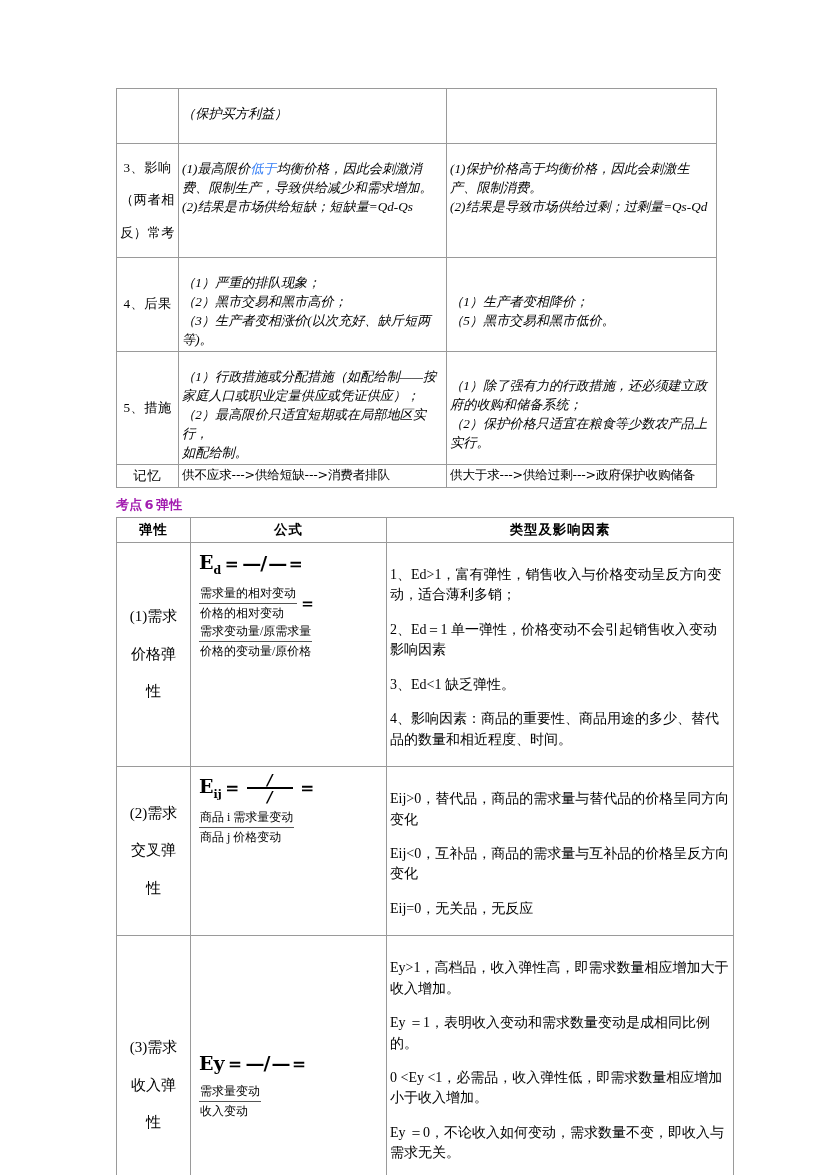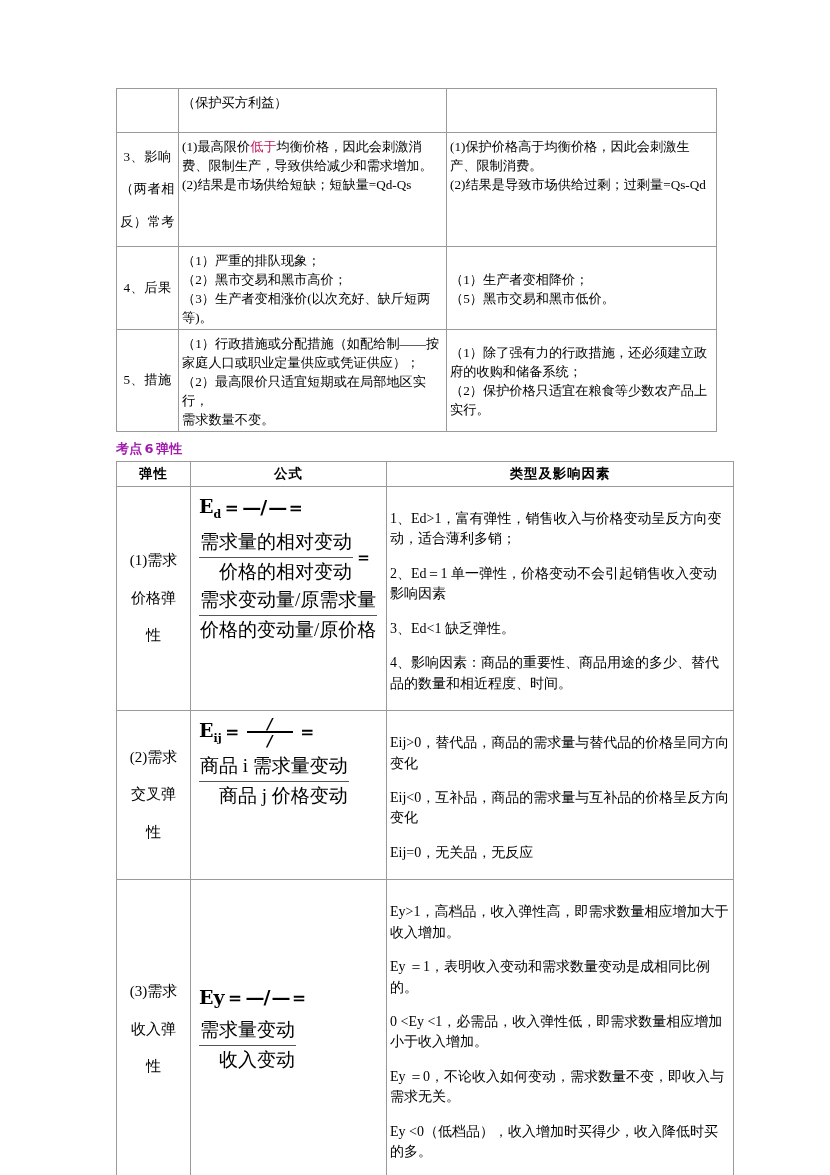--- a/index.html
+++ b/index.html
@@ -43,29 +43,29 @@
     padding: 1px 3px 2px 3px;
     font-weight: normal;
   }
   .lbl {
     text-align: center;
     letter-spacing: 0.5px;
   }
   .cell p {
     margin: 0;
   }
-  .red { color: #be185d; }
+  .red { color: #3b82f6; }
 
   
   #price-table { width: 600px; }
   #price-table col.c0 { width: 62px; }
   #price-table col.c1 { width: 268px; }
   #price-table col.c2 { width: 270px; }
   #price-table td { height: auto; }
-  #price-table td.body { vertical-align: top; padding-top: 4px;}
+  #price-table td.body { vertical-align: top; padding-top: 15px; font-style: italic;}
   .memory td {
     font-weight: bold;
     font-family: "DejaVu Sans", "Liberation Sans", sans-serif;
     font-size: 12.6px;
     letter-spacing: -0.2px;
   }
   .memory td.lbl {
     font-family: "Liberation Serif", serif;
     font-size: 13.2px;
     letter-spacing: 1px;
@@ -143,22 +143,22 @@
   }
   .frac-mini .bar {
     border-top: 2px solid #000;
     width: 46px;
     margin: 1px 0;
   }
 
   .frac {
     display: inline-block;
     vertical-align: middle;
-    text-align: right;
-    font-size: 19px;
+    text-align: left;
+    font-size: 12px;
     line-height: 1.42;
   }
   .frac .num {
     border-bottom: 1px solid #555;
     padding: 0 1px 1px 1px;
     display: block;
   }
   .frac .den {
     padding: 1px 1px 0 1px;
     display: block;
@@ -232,28 +232,39 @@
           </td>
         </tr>
 
         <tr>
           <td class="lbl">
             <p>5、措施</p>
           </td>
           <td class="cell body">
             <p>（1）行政措施或分配措施（如配给制——按家庭人口或职业定量供应或凭证供应）；</p>
             <p>（2）最高限价只适宜短期或在局部地区实行，</p>
-            <p>需求数量不变。</p>
+            <p>如配给制。</p>
           </td>
           <td class="cell body" style="vertical-align:middle">
             <p>（1）除了强有力的行政措施，还必须建立政府的收购和储备系统；</p>
             <p>（2）保护价格只适宜在粮食等少数农产品上实行。</p>
           </td>
         </tr>
 
+        <tr class="memory">
+          <td class="lbl">
+            <span>记忆</span>
+          </td>
+          <td class="cell">
+            <p>供不应求---&gt;供给短缺---&gt;消费者排队</p>
+          </td>
+          <td class="cell">
+            <p>供大于求---&gt;供给过剩---&gt;政府保护收购储备</p>
+          </td>
+        </tr>
       </tbody>
     </table>
 
     <div class="section-head">
       <span>考点</span><span class="num">6</span><span>弹性</span>
     </div>
 
     <table class="doc" id="elastic-table">
       <colgroup>
           <col class="e0">

